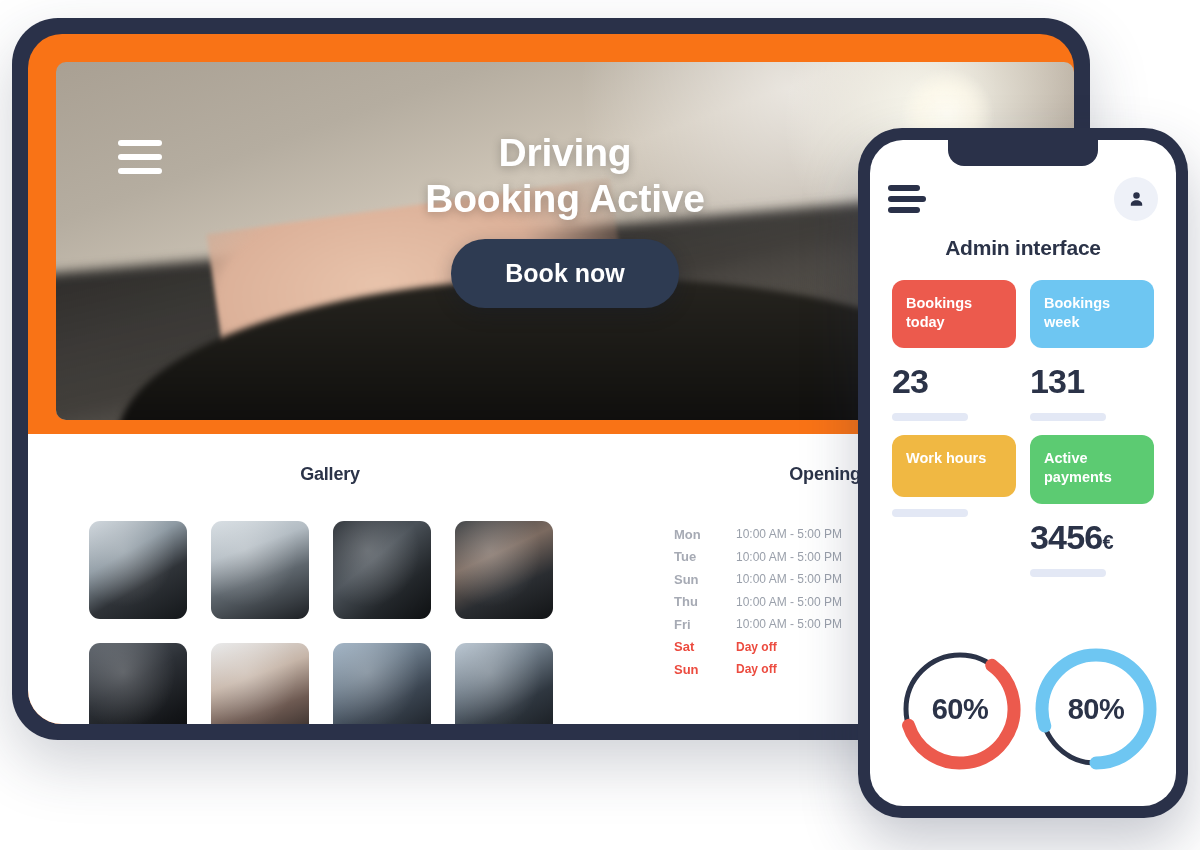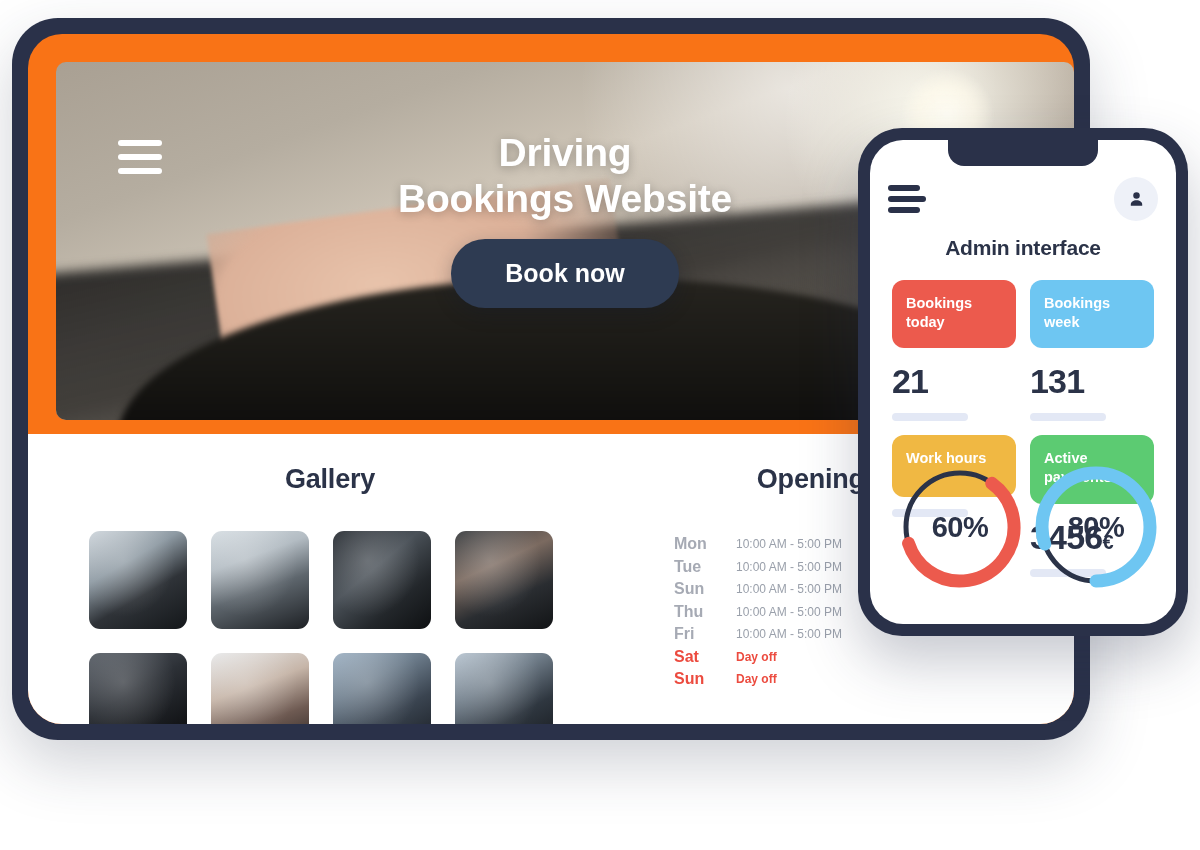--- a/index.html
+++ b/index.html
@@ -84,21 +84,21 @@
   }
 
   
   .tablet-lower {
     position: absolute; left: 0; right: 0; top: 400px; bottom: 0;
     display: flex; background: #ffffff;
   }
   .gallery-col { width: 640px; padding-top: 30px; }
   .section-title {
     text-align: center; color: #2b3348;
-    font-size: 27px; font-weight: 700; letter-spacing: -0.2px;
+    font-size: 18px; font-weight: 700; letter-spacing: -0.2px;
   }
   .gallery-grid {
     margin: 36px auto 0; width: 482px;
     display: grid; grid-template-columns: repeat(4, 98px);
     grid-gap: 24px 24px;
   }
   .gphoto { width: 98px; height: 98px; border-radius: 11px; overflow: hidden; position: relative; }
   .gp1 { background: linear-gradient(150deg,#cfd6dc 0%,#8e9aa3 34%,#2f3338 62%,#14171a 100%); }
   .gp2 { background: linear-gradient(160deg,#d6dde2 0%,#b3bcc3 30%,#5e666d 58%,#1d2024 100%); }
   .gp3 { background: linear-gradient(140deg,#2b3036 0%,#4a5158 40%,#23272b 70%,#0e1012 100%); }
@@ -109,33 +109,33 @@
   .gp8 { background: linear-gradient(150deg,#b9c6d2 0%,#707d89 34%,#2f3740 64%,#15181c 100%); }
   .gphoto::after {
     content: ""; position: absolute; inset: 0;
     background: radial-gradient(ellipse at 35% 30%, rgba(255,255,255,0.22) 0%, rgba(255,255,255,0) 58%);
   }
 
   .hours-col { flex: 1; padding-top: 30px; }
   .hours-table { margin: 38px 0 0 22px; width: 420px; }
   .hours-row { display: flex; align-items: center; height: 22.5px; }
   .hours-day {
-    width: 62px; font-size: 16px; font-weight: 700; color: #a6aab4; padding-left: 20px;
+    width: 62px; font-size: 13px; font-weight: 700; color: #a6aab4; padding-left: 20px;
   }
   .hours-time {
     flex: 1; text-align: left; padding-left: 20px;
     font-size: 12px; color: #9aa0ab;
   }
   .hours-row.weekend .hours-day { color: #ec4b3f; }
   .hours-row.weekend .hours-time { color: #ec4b3f; font-weight: 700; }
 
   
   .phone {
     position: absolute; left: 858px; top: 128px;
-    width: 330px; height: 508px;
+    width: 330px; height: 690px;
     background: #2a3149;
     border-radius: 44px;
     box-shadow: 0 26px 56px rgba(40,48,72,0.26);
     z-index: 20;
   }
   .phone-screen {
     position: absolute; left: 12px; top: 12px; right: 12px; bottom: 12px;
     background: #ffffff;
     border-radius: 33px;
     overflow: hidden;
@@ -218,21 +218,21 @@
 
         <div class="hamburger-hero">
           <i></i>
           <i></i>
           <i></i>
         </div>
 
         <div class="hero-center">
           <div class="hero-title">
             <div>Driving</div>
-            <div>Bookings Website</div>
+            <div>Booking Active</div>
           </div>
           <button class="book-btn">Book now</button>
         </div>
       </div>
 
       <div class="tablet-lower">
 
         <div class="gallery-col">
           <div class="section-title">Gallery</div>
           <div class="gallery-grid">
@@ -301,21 +301,21 @@
             <path d="M12 13c-4.2 0-7.2 2.4-7.2 5.2V20h14.4v-1.8C19.2 15.4 16.2 13 12 13z"></path>
           </svg>
         </div>
       </div>
 
       <div class="phone-title">Admin interface</div>
 
       <div class="stat-grid">
         <div class="stat-cell">
           <div class="chip" style="background:#ec5a4d">Bookings today</div>
-          <div class="stat-val">21</div>
+          <div class="stat-val">23</div>
           <div class="stat-bar"></div>
         </div>
         <div class="stat-cell">
           <div class="chip" style="background:#6ec6f2">Bookings week</div>
           <div class="stat-val">131</div>
           <div class="stat-bar"></div>
         </div>
         <div class="stat-cell">
           <div class="chip" style="background:#f0b843">Work hours</div>
           <div class="stat-bar"></div>

